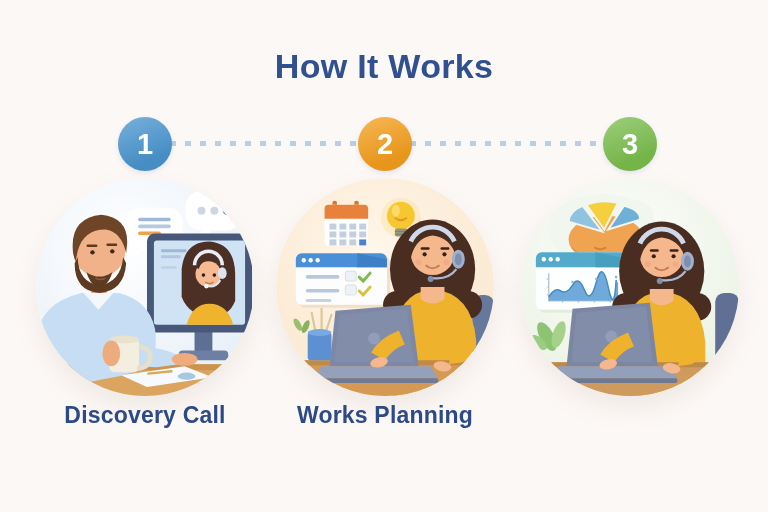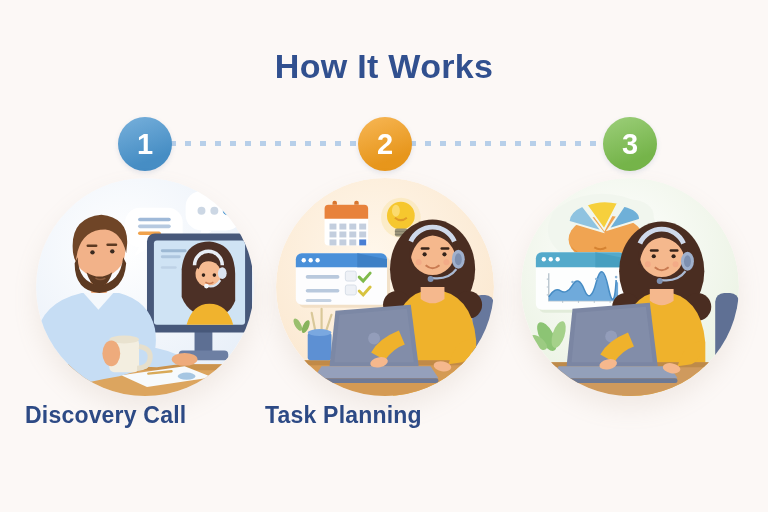--- a/index.html
+++ b/index.html
@@ -15,21 +15,21 @@
   .badge{position:absolute;top:117px;left:50%;transform:translateX(-50%);
          width:54px;height:54px;border-radius:50%;
          display:flex;align-items:center;justify-content:center;
          color:#fff;font-size:29px;font-weight:bold;
          background-image:linear-gradient(160deg,rgba(255,255,255,.25),rgba(0,0,0,.06) 75%);
          box-shadow:0 2px 5px rgba(80,110,160,.15);}
   .illus{position:absolute;top:178px;left:50%;transform:translateX(-50%);
          width:218px;height:218px;border-radius:50%;overflow:hidden;
          box-shadow:0 12px 24px rgba(170,150,130,.14);}
   .illus svg{display:block;width:100%;height:100%;}
-  .caption{position:absolute;top:402px;left:0;width:100%;text-align:left;
+  .caption{position:absolute;top:402px;left:0;width:100%;text-align:center;
          font-size:23px;font-weight:600;letter-spacing:.2px;}
 </style>
 </head>
 <body>
 
 <div class="canvas" style="background: rgb(252, 248, 246);">
 
   <h1 class="title" style="color: rgb(49, 80, 143);">How It Works</h1>
 
   <div class="connector" style="--dash: #b7cfe9;"></div>
@@ -222,21 +222,21 @@
         </g>
         <g>
           <path d="M124,154 Q104,162 96,176 L110,184 Q118,172 130,168 Z" fill="#efb22c"></path>
           <path d="M198,162 q2,18 -10,24 l-14,2 q4,-14 12,-22 z" fill="#efb22c"></path>
           <ellipse cx="104" cy="186" rx="9" ry="5" fill="#f5b88d" transform="rotate(-12 104 186)"></ellipse>
           <ellipse cx="168" cy="190" rx="9" ry="5" fill="#f5b88d" transform="rotate(10 168 190)"></ellipse>
         </g>
       </svg>
     </div>
 
-    <div class="caption" style="color: rgb(45, 74, 133);">Task Planning</div>
+    <div class="caption" style="color: rgb(45, 74, 133);">Works Planning</div>
   </div>
 
   <div class="col col3">
     <div class="badge" style="background-color: rgb(124, 191, 78);">3</div>
 
     <div class="illus" aria-label="Support agent with headset at a laptop, with a pie-chart thought bubble and an analytics chart window">
       <svg viewBox="0 0 220 220">
         <defs>
           <radialGradient id="bg3" cx="45%" cy="35%" r="78%">
             <stop offset="0%" stop-color="#ffffff"></stop>

